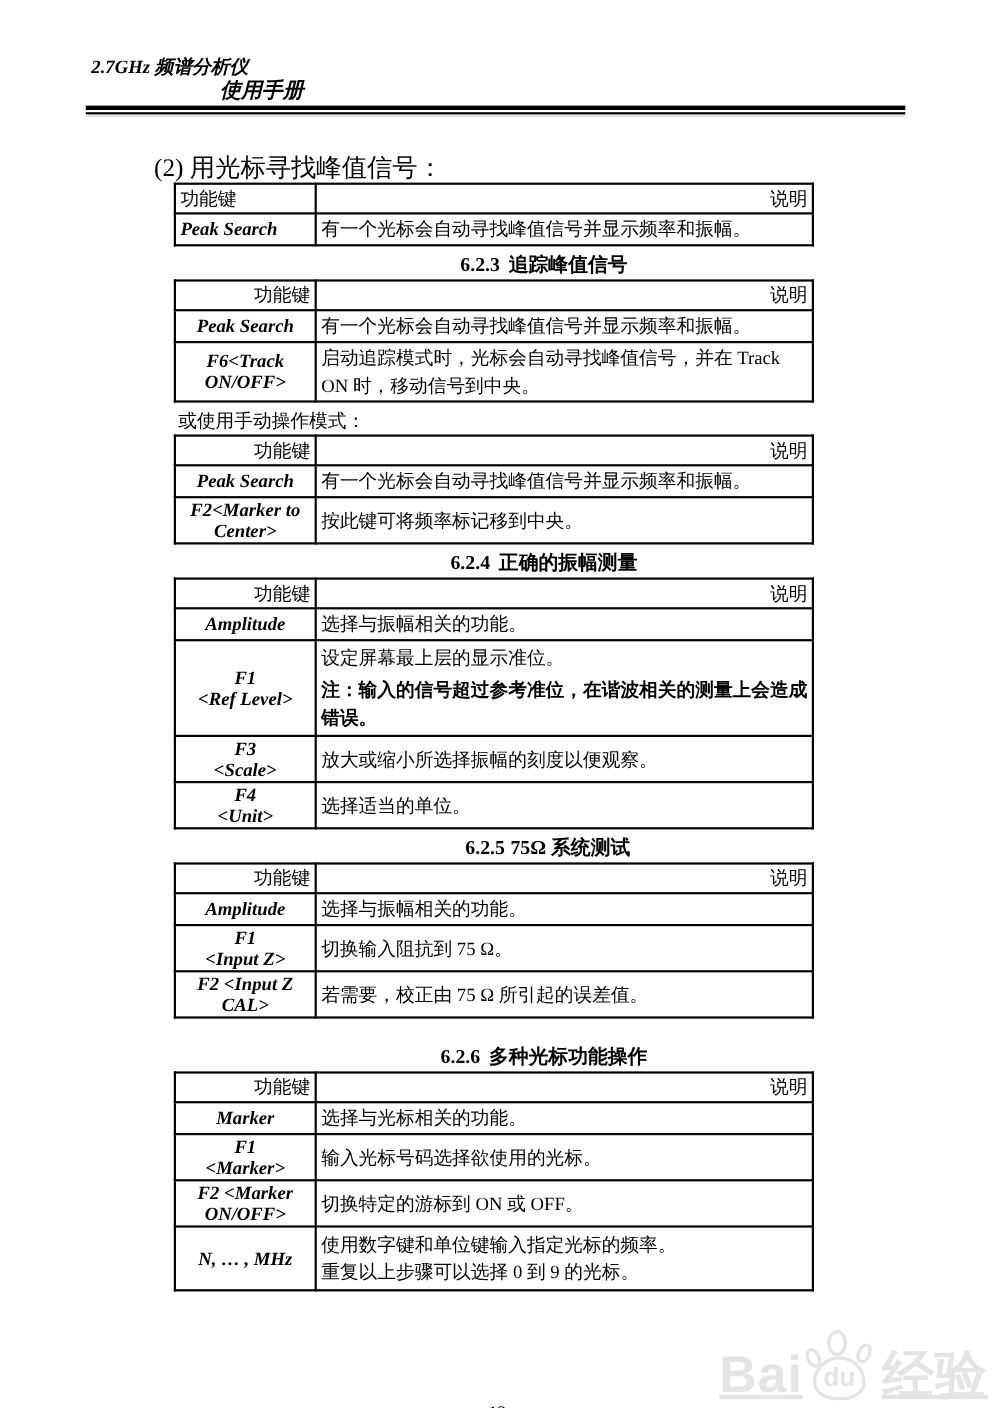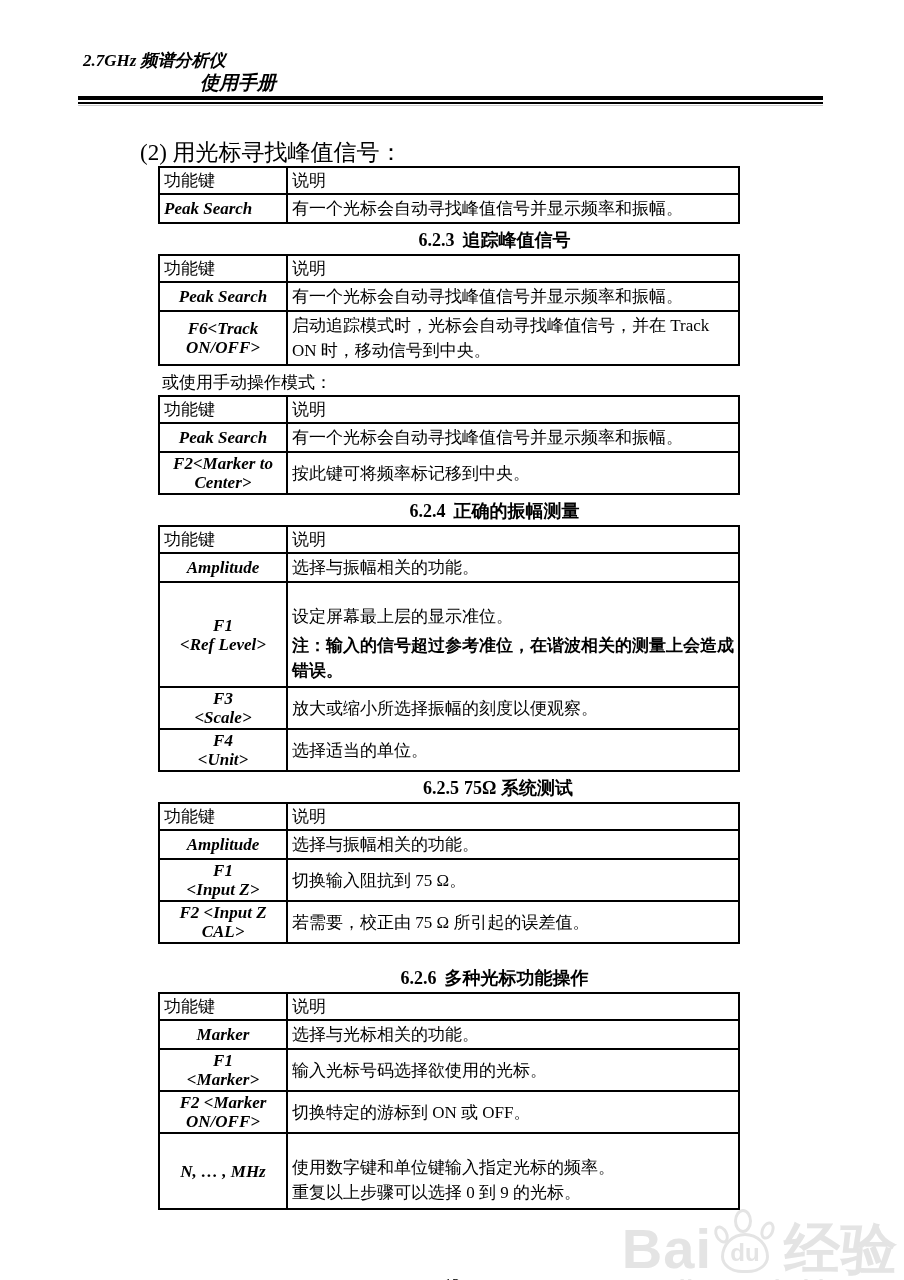--- a/index.html
+++ b/index.html
@@ -41,55 +41,55 @@
   table.ftable col.c1 { width: 128px; }
   table.ftable col.c2 { width: 452px; }
   table.ftable th, table.ftable td {
     border: 2px solid #000;
     padding: 1px 4px;
     vertical-align: middle;
   }
   table.ftable th {
     font-weight: normal;
     font-size: 17px;
-    text-align: left;
+    text-align: right;
     height: 21px;
   }
   td.key {
     text-align: center;
     font-weight: bold;
     font-style: italic;
     font-size: 17px;
     line-height: 19px;
   }
   table.left-key th.kh, table.left-key td.key { text-align: left; }
   td.desc { font-size: 17px; line-height: 25px; padding-left: 5px; }
   tr.row-s td { height: 28px; }
   tr.row-d td { height: 40px; }
   td.desc .line { display: block; }
   td.desc .note { display: block; font-weight: bold; margin-top: 4px; line-height: 25px; }
-  tr.row-xl td.desc { padding-top: 21px; padding-bottom: 3px; font-family: Liberation Serif, serif; }
+  tr.row-xl td.desc { padding-top: 3px; padding-bottom: 3px; font-family: Liberation Serif, serif; }
 
   
   .footer {
     position: absolute; left: 0; bottom: 36px; width: 904px;
     text-align: center; font-size: 16px; color: #000;
   }
   .footer .dash { letter-spacing: 0; padding: 0 10px; }
 
   
   .watermark {
     position: absolute; right: 6px; bottom: 28px;
     color: #e4e4e4;
     font-family: "Liberation Sans", "DejaVu Sans", sans-serif;
     font-weight: bold;
     text-align: right;
   }
   .wm-brand { display: flex; align-items: flex-end; justify-content: flex-end; }
-  .wm-bai, .wm-cn { font-size: 56px; line-height: 48px; letter-spacing: 1px; }
+  .wm-bai, .wm-cn { font-size: 47px; line-height: 48px; letter-spacing: 1px; text-decoration: underline; }
   .wm-cn { margin-left: 6px; }
   .paw { position: relative; display: inline-block; width: 62px; height: 64px; margin: 0 2px; }
   .paw .toe { position: absolute; border: 3px solid #e4e4e4; border-radius: 50%; background: transparent; }
   .paw .toe-l { width: 13px; height: 19px; left: 1px; top: 16px; transform: rotate(-28deg); }
   .paw .toe-t { width: 18px; height: 24px; left: 20px; top: 0; }
   .paw .toe-r { width: 13px; height: 19px; right: 2px; top: 12px; transform: rotate(24deg); }
   .paw .pad {
     position: absolute; left: 7px; bottom: 0; width: 48px; height: 40px;
     border: 3px solid #e4e4e4;
     border-radius: 52% 52% 46% 46% / 62% 62% 42% 42%;

